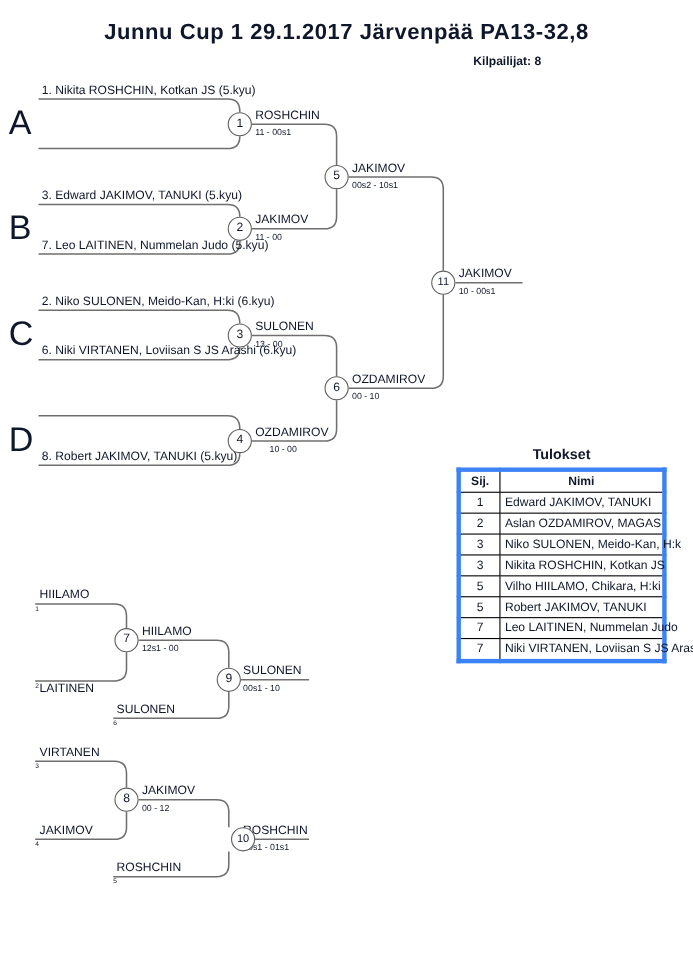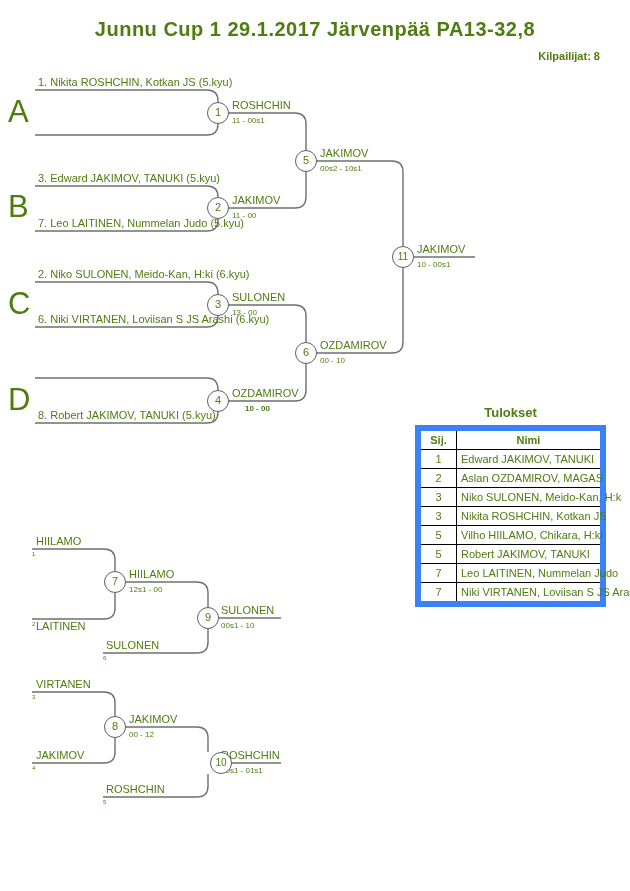--- a/index.html
+++ b/index.html
@@ -1,36 +1,36 @@
 <!DOCTYPE html>
 <html><head>
 <meta charset="utf-8">
 <style>
   html,body{margin:0;padding:0;background:#fff;}
   #page{position:relative;width:630px;height:891px;background:#fff;
-        font-family:"Liberation Sans",sans-serif;color:#4d7c0f;overflow:hidden;}
+        font-family:"Liberation Sans",sans-serif;color:#0f172a;overflow:hidden;}
   .abs{position:absolute;white-space:nowrap;}
   #title{top:18px;left:0;width:630px;text-align:center;font-size:20px;font-weight:bold;letter-spacing:.5px;}
-  #competitors{top:50px;left:0;width:600px;text-align:right;font-size:11px;font-weight:bold;}
+  #competitors{top:50px;left:0;width:492px;text-align:right;font-size:11px;font-weight:bold;}
   .section-letter{font-size:31px;left:8px;line-height:1;}
   .player{font-size:11px;}
   .winner-name{font-size:11px;}
   .score{font-size:8px;text-align:right;}
   .seed{font-size:6px;}
   svg.lines{position:absolute;top:0;left:0;}
   .ln{fill:none;stroke:#6f6f6f;stroke-width:1.4;}
   .match-circle{position:absolute;width:22px;height:22px;border:1.5px solid #5f5f5f;border-radius:50%;
                 background:#fff;box-sizing:border-box;text-align:center;font-size:11px;line-height:19px;}
   
   #results{position:absolute;left:415px;top:405px;width:191px;}
   #results-title{width:191px;text-align:center;font-size:13px;font-weight:bold;margin-bottom:5px;}
   table#results-table{border-collapse:collapse;width:191px;table-layout:fixed;}
   #results-table th,#results-table td{border:1px solid #000;font-size:11px;height:18px;padding:0;}
   #results-table th{font-weight:bold;height:18px;}
-  #results-table{border:6px solid #3b82f6;}
+  #results-table{border:4px solid #3b82f6;}
   #results-table .col-place{width:35px;text-align:center;}
   #results-table .col-name{text-align:left;padding-left:4px;white-space:nowrap;overflow:visible;}
 </style>
 </head>
 <body>
 
 <div id="page">
 
   <svg class="lines" width="630" height="891" viewBox="0 0 630 891">
 
@@ -81,21 +81,21 @@
   <div class="abs player" style="left:38px;top:313px;">6. Niki VIRTANEN, Loviisan S JS Arashi (6.kyu)</div>
   <div class="abs player" style="left:38px;top:409px;">8. Robert JAKIMOV, TANUKI (5.kyu)</div>
 
   <div class="abs winner-name" style="left:232px;top:99px;">ROSHCHIN</div>
   <div class="abs score" style="left:232px;top:116px;">11 - 00s1</div>
   <div class="abs winner-name" style="left:232px;top:194px;">JAKIMOV</div>
   <div class="abs score" style="left:232px;top:211px;">11 - 00</div>
   <div class="abs winner-name" style="left:232px;top:291px;">SULONEN</div>
   <div class="abs score" style="left:232px;top:308px;">13 - 00</div>
   <div class="abs winner-name" style="left:232px;top:387px;">OZDAMIROV</div>
-  <div class="abs score" style="left:245px;top:404px;font-weight:bold;">10 - 00</div>
+  <div class="abs score" style="left:245px;top:404px;">10 - 00</div>
   <div class="abs winner-name" style="left:320px;top:147px;">JAKIMOV</div>
   <div class="abs score" style="left:320px;top:164px;">00s2 - 10s1</div>
   <div class="abs winner-name" style="left:320px;top:339px;">OZDAMIROV</div>
   <div class="abs score" style="left:320px;top:356px;">00 - 10</div>
   <div class="abs winner-name" style="left:417px;top:243px;">JAKIMOV</div>
   <div class="abs score" style="left:417px;top:260px;">10 - 00s1</div>
 
   <div class="match-circle" style="left:207px;top:102px;">1</div>
   <div class="match-circle" style="left:207px;top:197px;">2</div>
   <div class="match-circle" style="left:207px;top:294px;">3</div>

